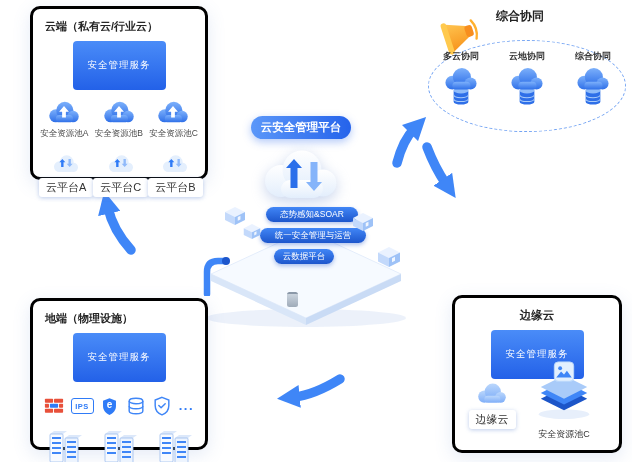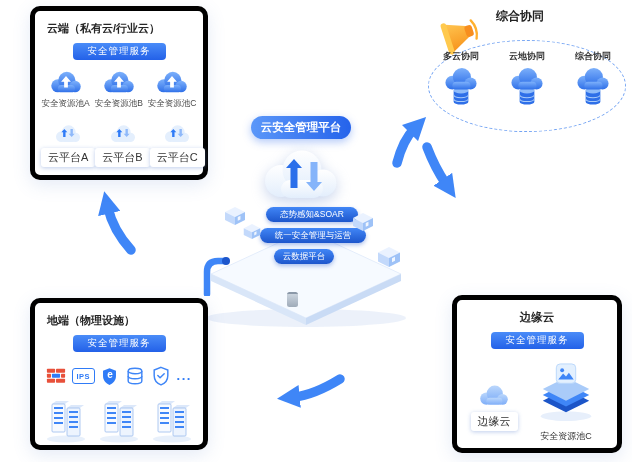--- a/index.html
+++ b/index.html
@@ -7,30 +7,30 @@
   .canvas {
     position:relative; width:632px; height:462px; overflow:hidden;
     background:#ffffff;
     font-family:"Liberation Sans", sans-serif;
   }
   svg.defs { position:absolute; width:0; height:0; }
 
   
   .panel {
     position:absolute; background:#fff;
-    border:5px solid #000000; border-radius:10px;
+    border:3px solid #000000; border-radius:10px;
     box-shadow:0 5px 18px rgba(96,130,196,.16);
   }
   .panel h3 {
     margin:10px 12px 0; font-size:11px; font-weight:bold;
     color:#262626; white-space:nowrap;
   }
   .badge {
     display:block; width:max-content; margin:7px auto 0;
-    padding:2px 15px; border-radius:4px;
+    padding:18px 15px; border-radius:4px;
     background:linear-gradient(180deg,#4a8cf8,#2361e8);
     color:#fff; font-size:9.5px; letter-spacing:1px; white-space:nowrap;text-align:right;
   }
   .icon-row { display:flex; justify-content:space-around; align-items:flex-end; }
   .item { display:flex; flex-direction:column; align-items:center; }
   .lbl { font-size:8.5px; color:#4a4a4a; margin-top:3px; white-space:nowrap; }
   .chip {
     background:#fff; border-radius:3px; box-shadow:0 1px 4px rgba(110,145,210,.45);
     padding:2px 7px; font-size:11px; color:#333; margin-top:4px; white-space:nowrap;
   }
@@ -297,27 +297,27 @@
       <div class="item">
         <svg class="plat-ic" viewBox="0 0 44 30">
             <use href="#ic-cloud-updown"></use>
           </svg>
         <span class="chip">云平台A</span>
       </div>
       <div class="item">
         <svg class="plat-ic" viewBox="0 0 44 30">
             <use href="#ic-cloud-updown"></use>
           </svg>
-        <span class="chip">云平台B</span>
+        <span class="chip">云平台C</span>
       </div>
       <div class="item">
         <svg class="plat-ic" viewBox="0 0 44 30">
             <use href="#ic-cloud-updown"></use>
           </svg>
-        <span class="chip">云平台C</span>
+        <span class="chip">云平台B</span>
       </div>
     </div>
   </section>
 
   <div class="collab-title">综合协同</div>
   <svg class="megaphone-ic" viewBox="0 0 48 44">
       <use href="#ic-megaphone"></use>
     </svg>
   <div class="collab-ellipse"></div>
   <div class="collab-items">

